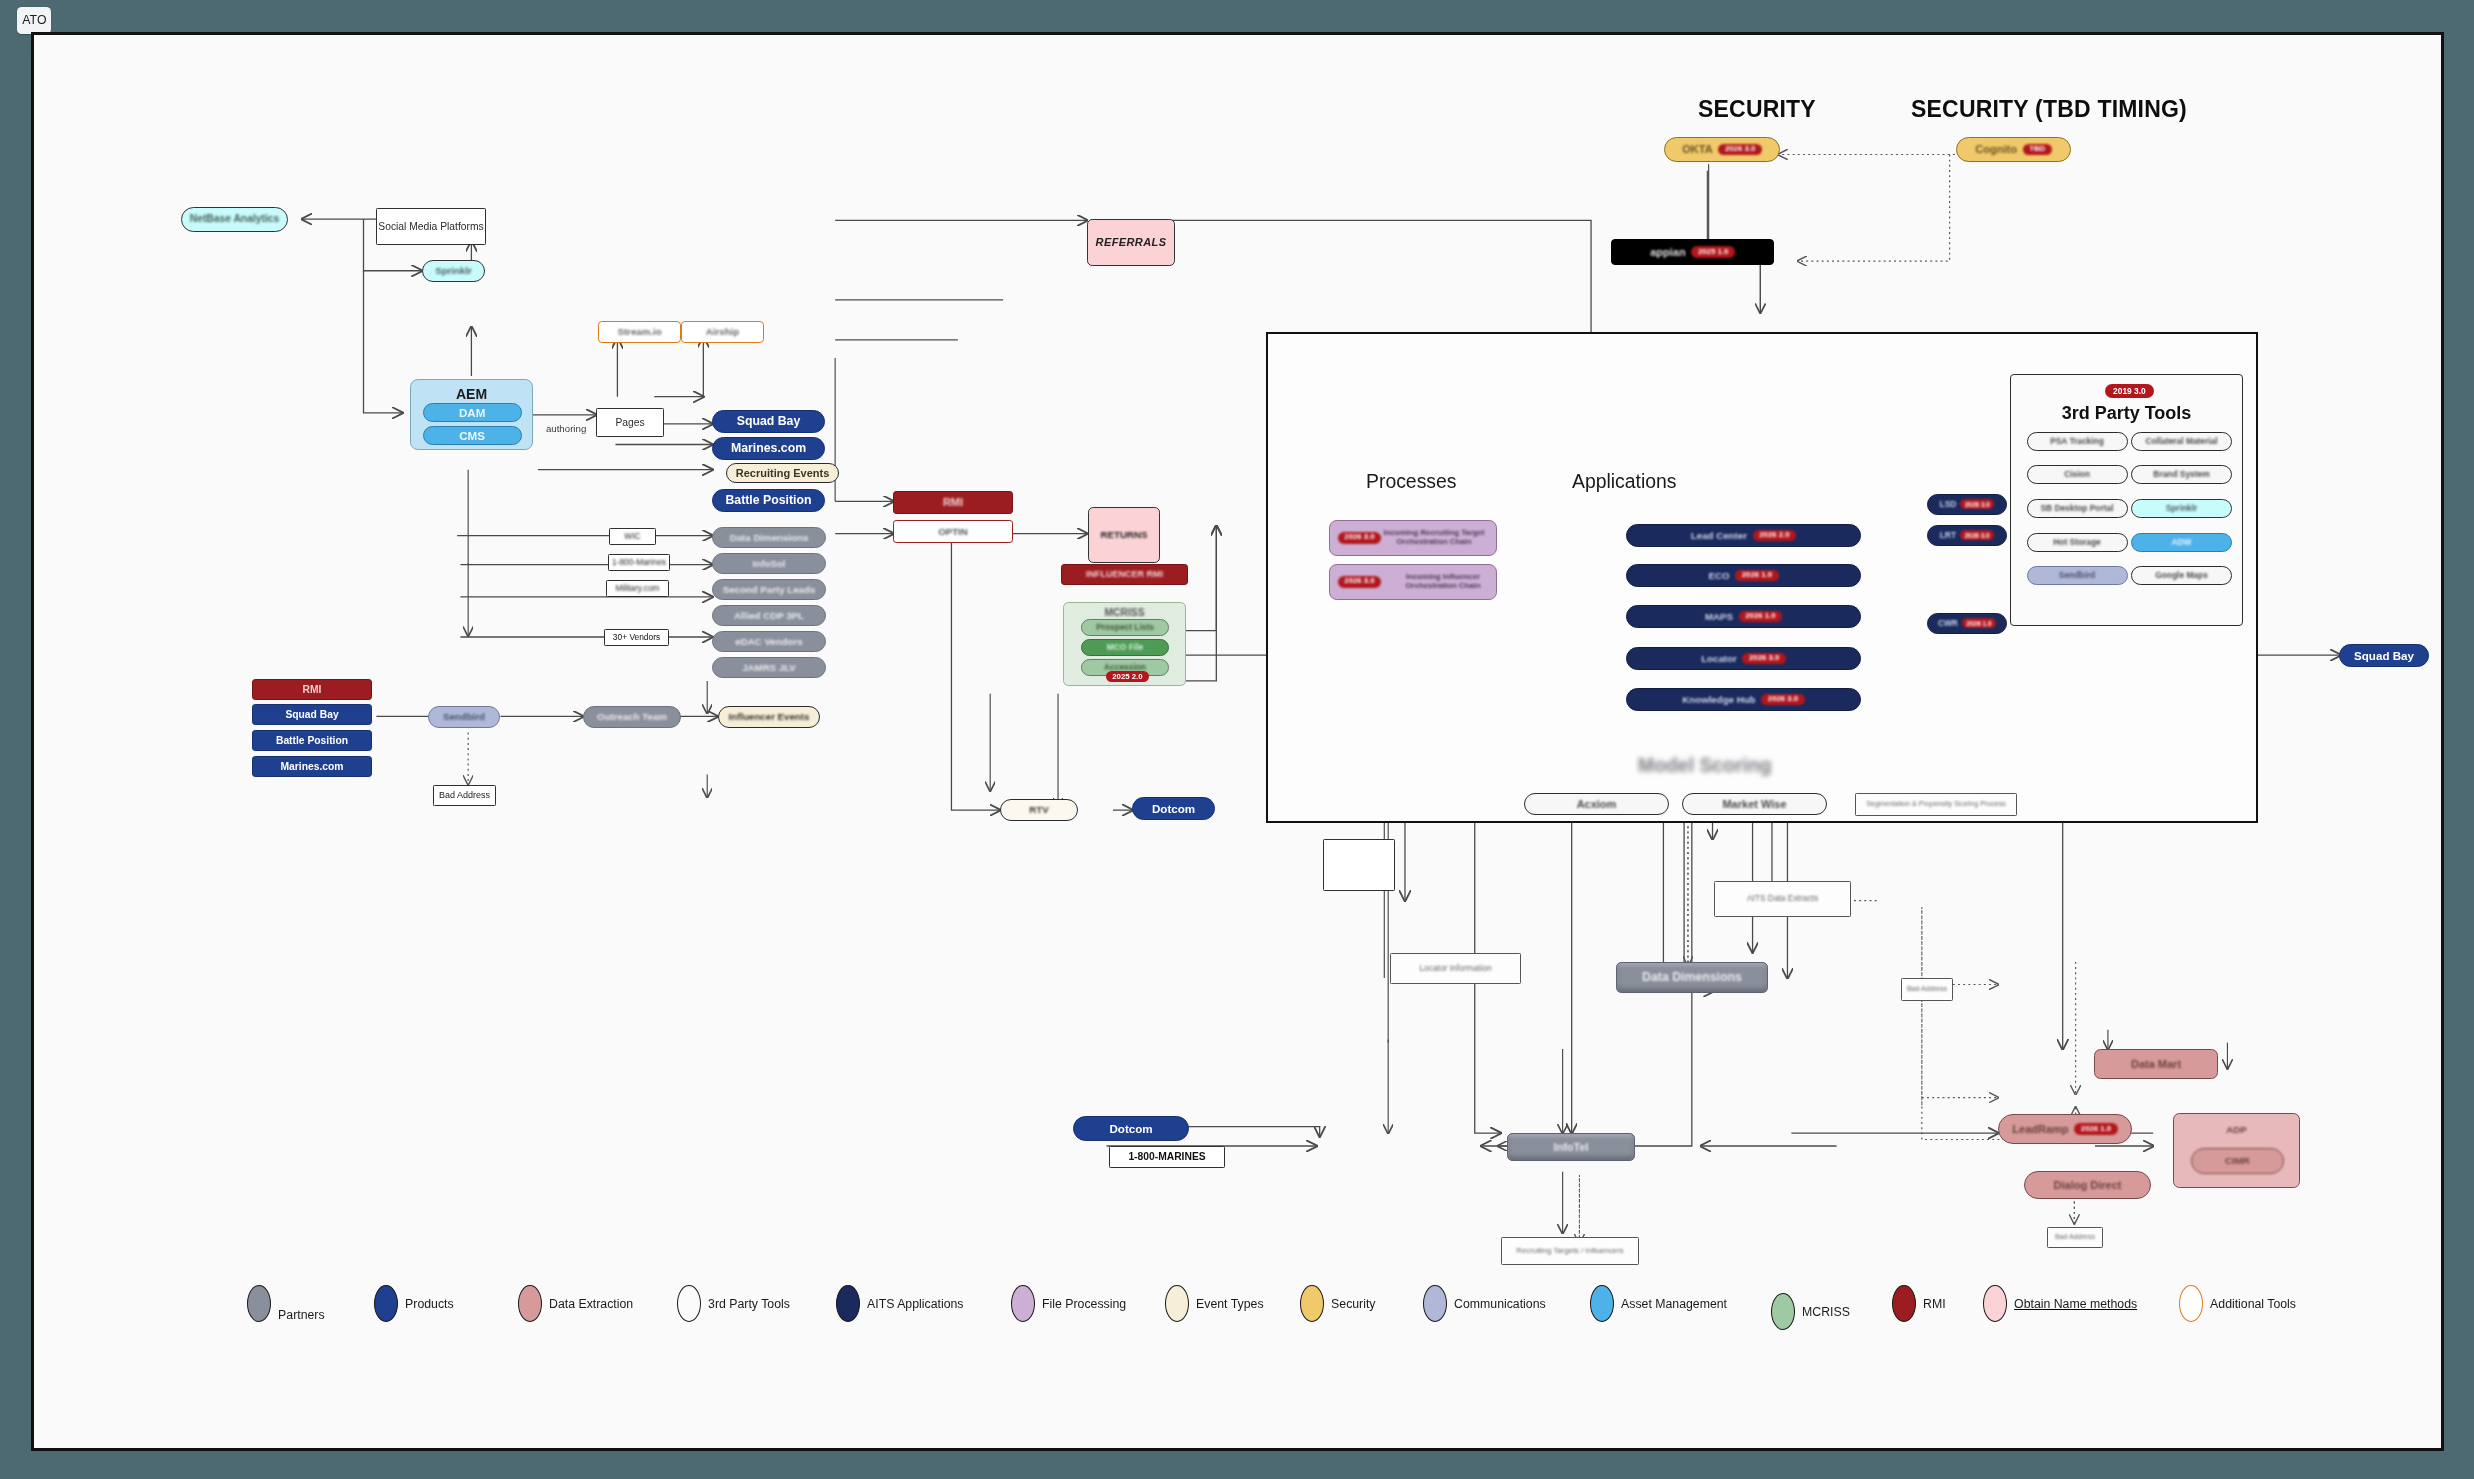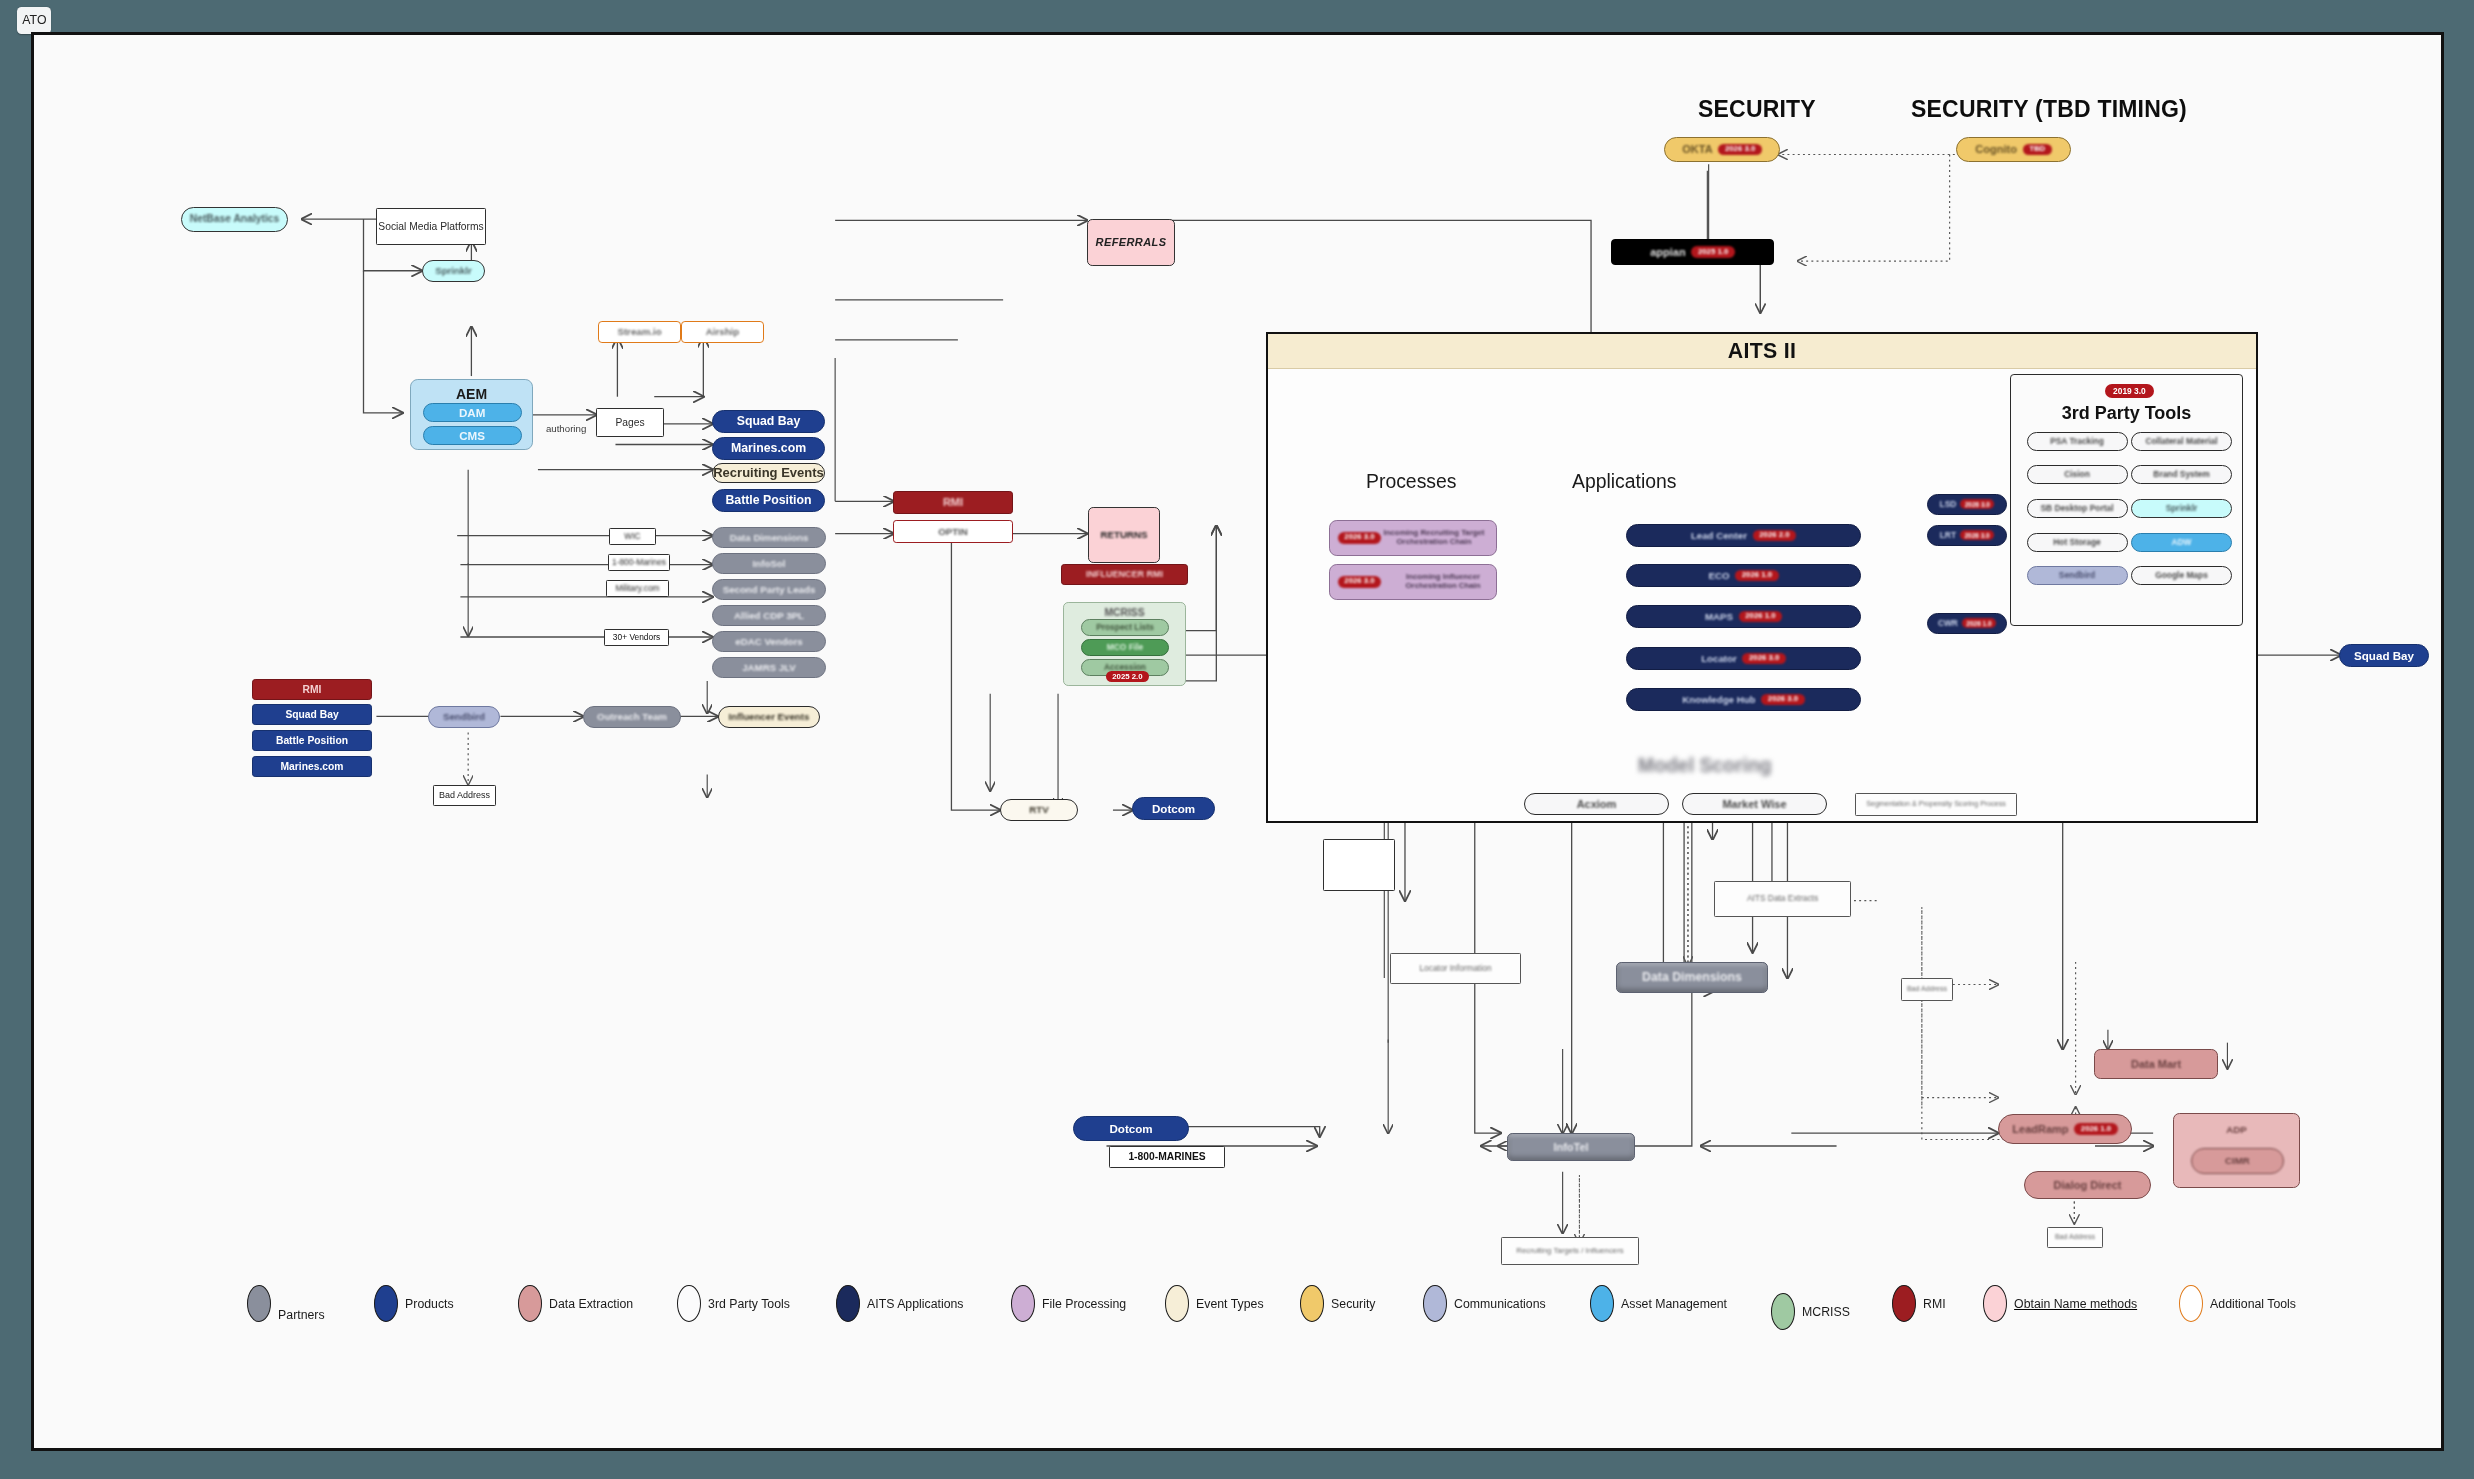--- a/index.html
+++ b/index.html
@@ -299,21 +299,21 @@
   <div class="node addtool" style="left:647px;top:286px;width:83px;height:22px;font-size:9.7px;">
     <span class="blur-s">Airship</span>
   </div>
 
   <div class="node products" style="left:678px;top:375px;width:113px;height:23px;font-size:12.3px;">
     <span>Squad Bay</span>
   </div>
   <div class="node products" style="left:678px;top:402px;width:113px;height:23px;font-size:12.3px;">
     <span>Marines.com</span>
   </div>
-  <div class="node eventtype" style="left:678px;top:428px;width:113px;height:20px;font-size:13px;">
+  <div class="node eventtype" style="left:692px;top:428px;width:113px;height:20px;font-size:11px;">
     <span>Recruiting Events</span>
   </div>
   <div class="node products" style="left:678px;top:454px;width:113px;height:23px;font-size:12.3px;">
     <span>Battle Position</span>
   </div>
 
   <div class="node plain" style="left:575px;top:493px;width:47px;height:17px;font-size:8.4px;">
     <span class="blur-s">WIC</span>
   </div>
   <div class="node plain" style="left:574px;top:519px;width:62px;height:17px;font-size:8.4px;">
@@ -405,21 +405,20 @@
   </div>
 
   <div class="node eventtype" style="left:966px;top:764px;width:78px;height:22px;font-size:9.7px;background:#fbf8ef;">
     <span class="blur-s">RTV</span>
   </div>
   <div class="node products" style="left:1098px;top:762px;width:83px;height:23px;font-size:11.6px;">
     <span>Dotcom</span>
   </div>
 
   <div id="aits2">
-    <div id="aits2-header">AITS II</div>
 
     <div class="colhead" style="left:98px;top:136px;">Processes</div>
     <div class="colhead" style="left:304px;top:136px;">Applications</div>
 
     <div class="node fileproc" style="left:61px;top:186px;width:168px;height:36px;font-size:7.8px;color:#4e3b56;justify-content:flex-end;padding-right:11.6px;">
       <span class="ver ver-sm blur-s" style="position:absolute;left:7.8px;top:11px;margin:0;">2026 3.0</span>
       <span class="blur-s">Incoming Recruiting Target
 Orchestration Chain</span>
     </div>
     <div class="node fileproc" style="left:61px;top:230px;width:168px;height:36px;font-size:7.8px;color:#4e3b56;justify-content:flex-end;padding-right:15.5px;">

